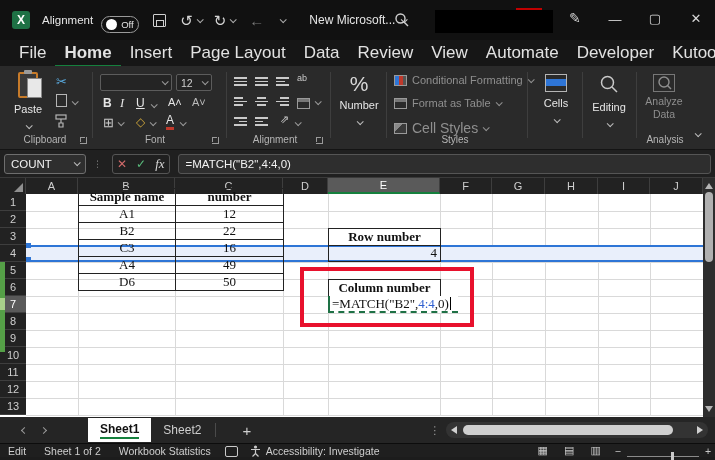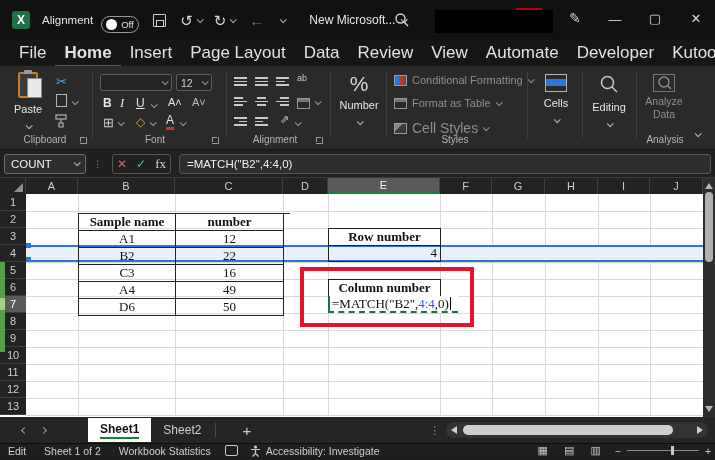--- a/index.html
+++ b/index.html
@@ -47,21 +47,21 @@
   #grid{left:0;top:178px;width:703px;height:239px;background:#fff;}
   .colhead{position:absolute;top:0;height:16px;background:#222;border-right:1px solid #3e3e3e;color:#cfcfcf;
            font-size:11px;display:flex;align-items:center;justify-content:center;}
   .colhead.sel{background:#5a5a5a;color:#fff;border-bottom:2px solid #15803d;}
   .rowhead{position:absolute;left:0;width:26px;background:#222;border-bottom:1px solid #3e3e3e;color:#cfcfcf;
            font-size:11px;display:flex;align-items:center;justify-content:center;}
   .rowhead.sel{background:#5a5a5a;color:#fff;}
   .gl{position:absolute;background:#d9d9d9;}
   .serif{font-family:"Liberation Serif",serif;font-size:13px;color:#111;}
   .tblcell{border-right:1px solid #222;border-bottom:1px solid #222;display:flex;align-items:center;justify-content:center;}
-  #sampletable{left:78px;top:35px;width:212px;display:grid;grid-template-columns:97px 108px;grid-auto-rows:17px;
+  #sampletable{left:78px;top:10px;width:212px;display:grid;grid-template-columns:97px 108px;grid-auto-rows:17px;
                border-top:1px solid #222;border-left:1px solid #222;}
   .bluerow{left:26px;top:67px;width:677px;height:17px;background:#e9effb;border-top:2px solid #2e75d6;border-bottom:2px solid #2e75d6;}
   .handle{position:absolute;width:5px;height:5px;background:#2e75d6;}
   .boxcell{border:1px solid #222;display:flex;align-items:center;justify-content:center;}
   #redrect{left:300px;top:89px;width:174px;height:60px;border:4px solid #e8112d;}
   .caret{display:inline-block;width:1px;height:13px;background:#000;margin-left:1px;}
   
   #vscroll{left:703px;top:178px;width:12px;height:239px;background:#2d2d2d;}
   .tri{width:0;height:0;border-left:4px solid transparent;border-right:4px solid transparent;}
   .tri.up{border-bottom:6px solid #b5b5b5;}
@@ -69,21 +69,21 @@
   .tri.left{border-top:4px solid transparent;border-bottom:4px solid transparent;border-right:6px solid #cfcfcf;border-left:none;}
   .tri.right{border-top:4px solid transparent;border-bottom:4px solid transparent;border-left:6px solid #cfcfcf;border-right:none;}
   
   #tabbar{left:0;top:417px;width:715px;height:26px;background:#252525;display:flex;align-items:center;}
   .sheettab{font-size:12px;padding:4px 12px;color:#cfcfcf;height:24px;display:flex;align-items:center;}
   .sheettab.active{background:#fff;color:#111;font-weight:bold;}
   .sheettab.active span{border-bottom:2.5px solid #15803d;padding-bottom:1px;}
   .htrack{position:absolute;left:446px;top:5px;width:262px;height:16px;background:#333;border-radius:8px;}
   
   #statusbar{left:0;top:443px;width:715px;height:14px;background:#1f1f1f;border-top:1px solid #0c0c0c;
-             display:flex;align-items:center;font-size:10.5px;color:#cfcfcf;}
+             display:flex;align-items:flex-end;font-size:10.5px;color:#cfcfcf;}
   .sbitem{margin-left:18px;white-space:nowrap;}
   .viewic{font-size:11px;color:#c9c9c9;margin-left:16px;}
   .zoomtrack{width:72px;height:1.5px;background:#8a8a8a;position:relative;margin:0 6px;}
   .zoomthumb{position:absolute;left:44px;top:-3.5px;width:3px;height:9px;background:#c9c9c9;}
   #greenstrip{left:0;top:262px;width:5px;height:90px;background:#55a047;}
   #greenstrip::after{content:"";position:absolute;left:0;top:36px;width:5px;height:12px;background:#a8d08a;}
 </style>
 </head>
 <body>
 
@@ -298,21 +298,21 @@
 
   <div id="fbar" class="abs">
     <div class="namebox">
       <span>COUNT</span>
       <span class="chev" style="color:#bbb"></span>
     </div>
     <span style="margin-left:7px;color:#8a8a8a;letter-spacing:0;font-size:9px;line-height:4px">⋮</span>
     <div class="fbtns">
       <span style="color:#d06a6a;font-size:12px">✕</span>
       <span style="color:#58b87a;font-size:12px">✓</span>
-      <span style="font-family:'Liberation Serif',serif;font-size:13px;color:#d8d8d8">fx</span>
+      <span style="font-family:'Liberation Serif',serif;font-style:italic;font-size:13px;color:#d8d8d8">fx</span>
     </div>
     <div class="ffield">
       <span>=MATCH("B2",4:4,0)</span>
     </div>
   </div>
 
   <div id="grid" class="abs">
 
     <div class="abs" style="left:0;top:0;width:26px;height:16px;background:#222;border-right:1px solid #3e3e3e">
       <div class="abs" style="right:2px;bottom:2px;width:0;height:0;border-left:9px solid transparent;border-bottom:9px solid #8f8f8f"></div>

